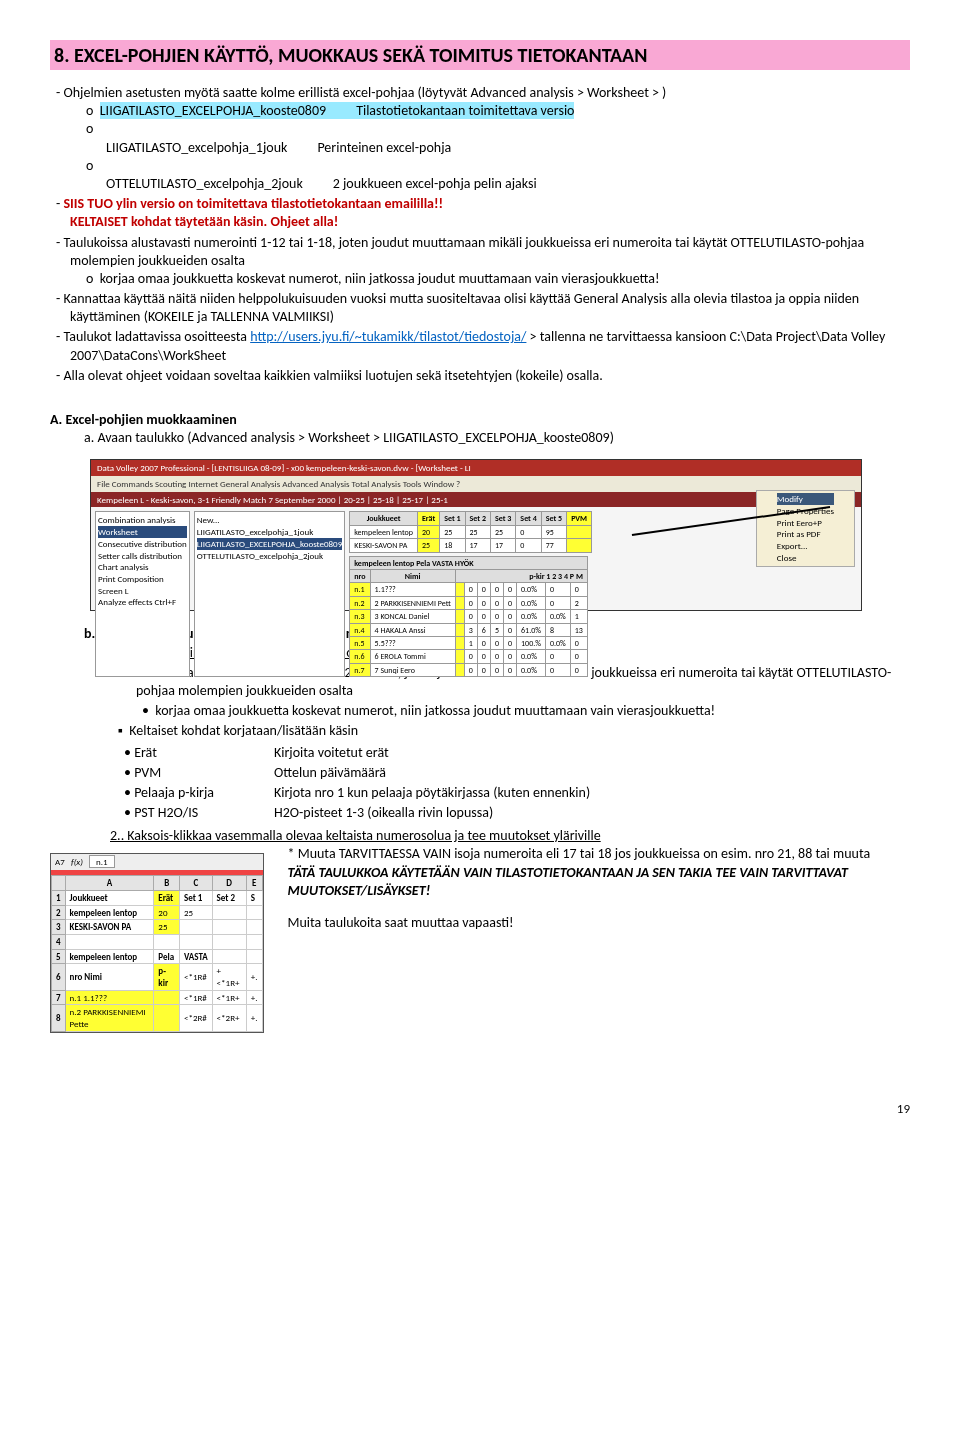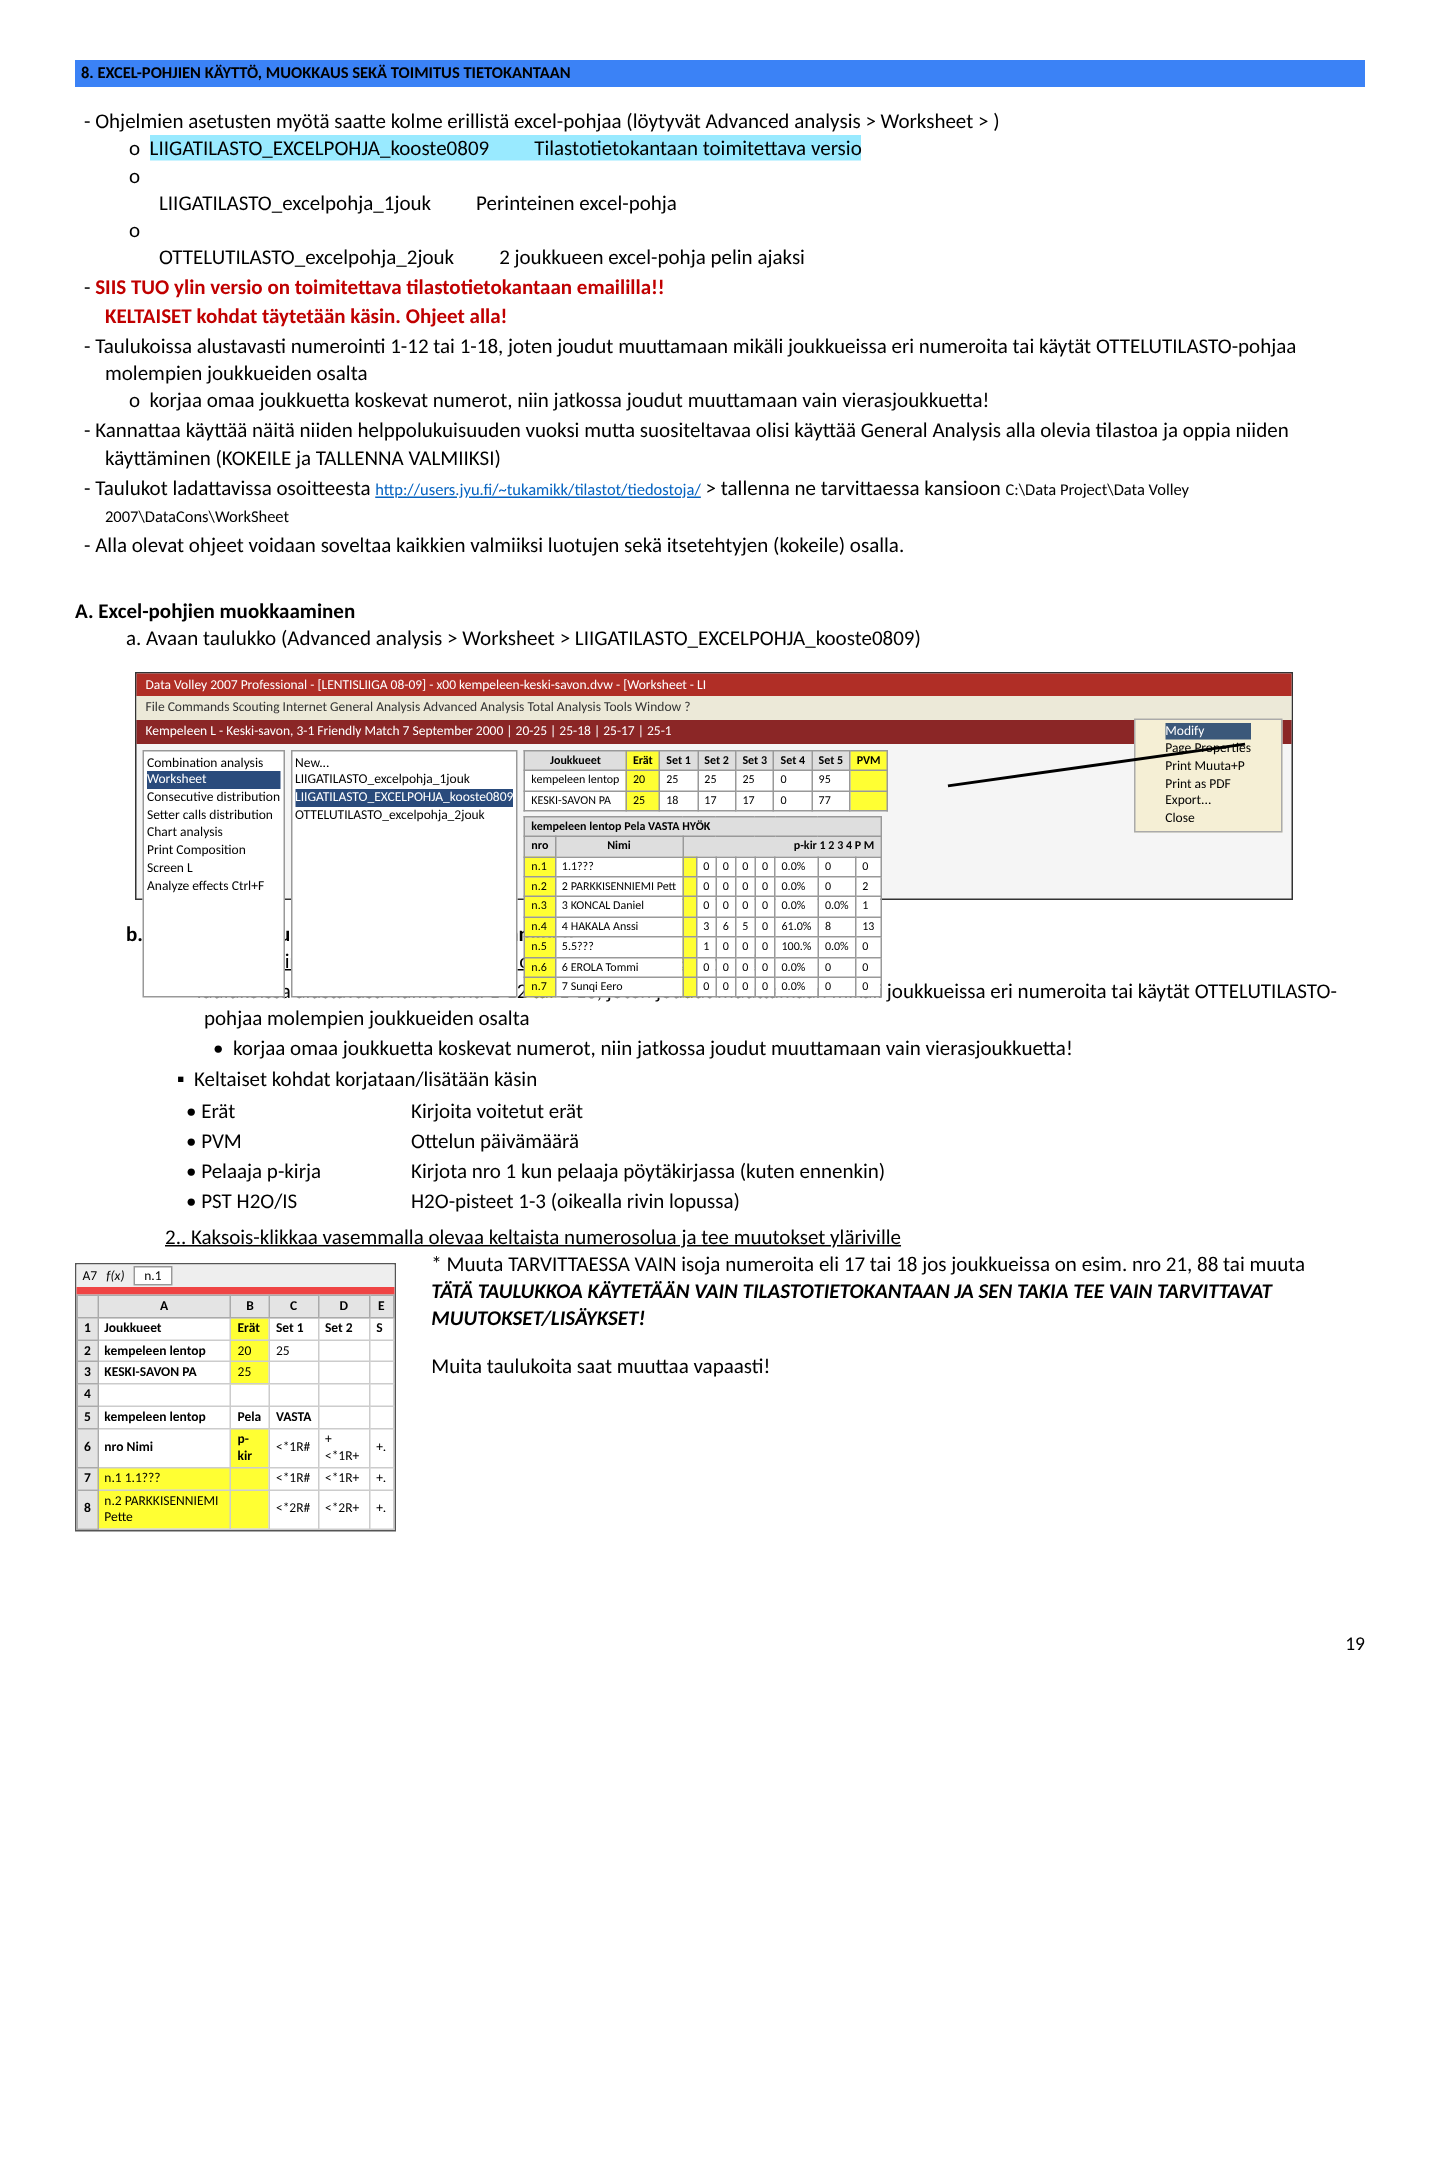--- a/index.html
+++ b/index.html
@@ -6,35 +6,35 @@
     font-family: Calibri, Arial, sans-serif;
     font-size: 14px;
     color: #000;
     background: #fff;
     margin: 0;
     padding: 40px 50px;
     width: 860px;
     line-height: 1.3;
   }
   .heading-bar {
-    background: #3b82f6;
+    background: #f9a8d4;
     font-weight: bold;
     padding: 2px 4px;
-    font-size: 11px;
+    font-size: 20px;
   }
   ul.dash { list-style: none; padding-left: 20px; margin: 14px 0; }
   ul.dash > li { margin-bottom: 2px; }
   ul.dash > li::before { content: "- "; margin-left: -14px; }
   ul.circ { list-style: none; padding-left: 36px; margin: 0; }
   ul.circ > li::before { content: "o  "; margin-left: -20px; white-space: pre; }
   .hl-blue { background: #99eaff; }
   .bold { font-weight: bold; }
   .red { color: #c00000; }
   .link { color: #0563c1; text-decoration: underline; }
-  .small { font-size: 11px; }
+  .small { font-size: 14px; }
   .section-letter { font-weight: bold; margin-top: 26px; }
   .sub-a { padding-left: 34px; }
   .sub-b { padding-left: 34px; margin-top: 10px; }
   .underline { text-decoration: underline; }
   .numline { padding-left: 60px; }
   .square-list { list-style: none; padding-left: 86px; margin: 2px 0; }
   .square-list > li::before { content: "▪  "; margin-left: -18px; white-space: pre; }
   .bullet-list { list-style: none; padding-left: 110px; margin: 2px 0; }
   .bullet-list > li::before { content: "•  "; margin-left: -18px; white-space: pre; }
   .footer-page { text-align: right; font-size: 13px; margin-top: 60px; }
@@ -265,21 +265,21 @@
                 <td>0</td>
                 <td>0</td>
               </tr>
         </tbody>
           </table>
       </div>
     </div>
     <div class="ctxmenu">
       <div class="hi">Modify</div>
       <div>Page Properties</div>
-      <div>Print               Muuta+P</div>
+      <div>Print               Eero+P</div>
       <div>Print as PDF</div>
       <div>Export...</div>
       <div>Close</div>
     </div>
     <div class="arrow"></div>
   </div>
 </div>
 
 <div class="sub-b bold">b.    Numeroiden muuttaminen ja tietojen lisääminen</div>
 <div class="numline underline">1.. Paina jossain kohtaa taulukkoa HIIREN oik.näppäin ja valitse MODIFY</div>

